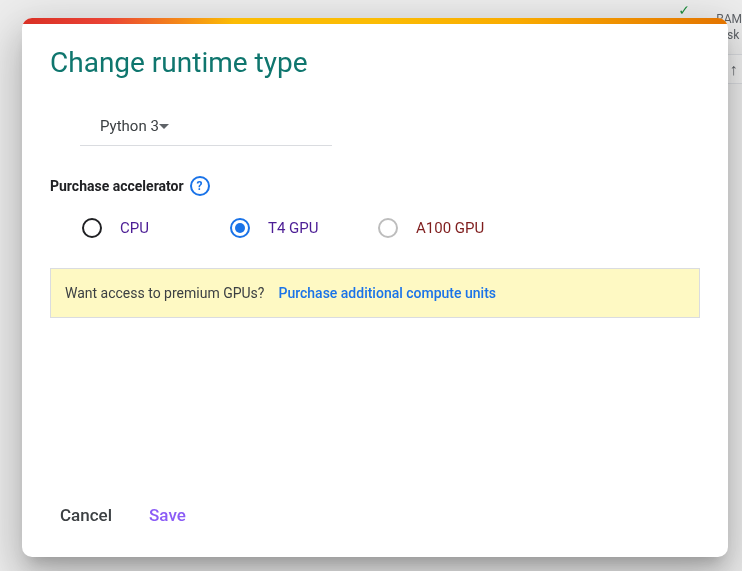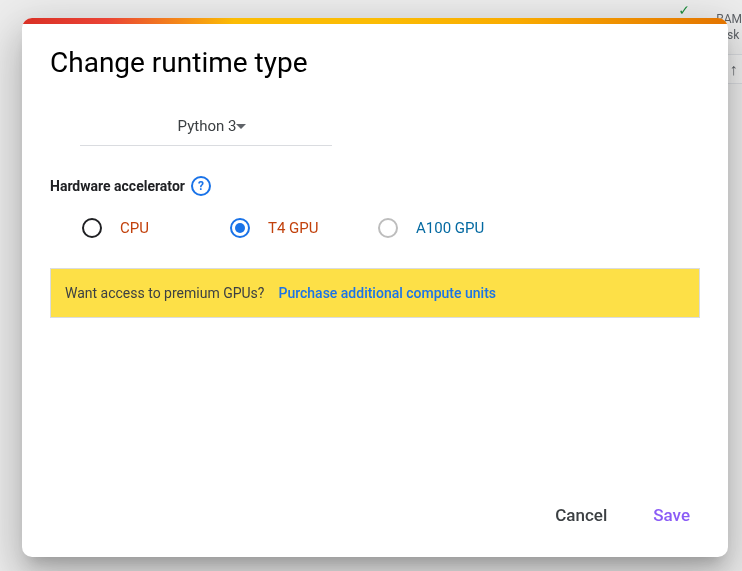--- a/index.html
+++ b/index.html
@@ -56,21 +56,21 @@
         #f9ab00 70%,
         #e37400 100%);
     }
     .dialog-body {
       padding: 22px 28px 0 28px;
       flex: 1;
     }
     .dialog-title {
       font-size: 28px;
       font-weight: 400;
-      color: #000000;
+      color: #0f766e;
       margin-bottom: 28px;
       letter-spacing: 0;
     }
     .section-label {
       font-size: 14px;
       font-weight: 700;
       color: #202124;
       margin-bottom: 12px;
       display: flex;
       align-items: center;
@@ -88,21 +88,21 @@
       font-size: 12px;
       font-weight: 700;
     }
     .select-wrapper {
       margin-left: 30px;
       margin-bottom: 30px;
     }
     .select {
       display: flex;
       align-items: center;
-      justify-content: center;
+      justify-content: flex-start;
       width: 252px;
       padding: 10px 8px 10px 20px;
       border-bottom: 1px solid #dadce0;
       cursor: pointer;
     }
     .select-value {
       font-size: 15px;
       color: #3c4043;
     }
     .select-caret {
@@ -156,46 +156,45 @@
       height: 10px;
       border-radius: 50%;
       background: #1a73e8;
       display: none;
     }
     .radio-item.selected .radio-dot {
       display: block;
     }
     .radio-label {
       font-size: 15px;
-      color: #c2410c;
+      color: #4c1d95;
     }
     .radio-item.disabled .radio-label {
-      color: #0369a1;
+      color: #7f1d1d;
     }
     .promo-box {
       border: 1px solid #dadce0;
-      background: #fde047;
+      background: #fef9c3;
       padding: 16px 14px;
       font-size: 14px;
       display: flex;
       align-items: center;
       gap: 14px;
     }
     .promo-text {
       color: #3c4043;
     }
     .promo-link {
       color: #1a73e8;
       font-weight: 500;
       cursor: pointer;
     }
     .dialog-actions {
       display: flex;
-      justify-content: flex-end;
-      gap: 30px;
+      gap: 21px;
       padding: 20px 30px 26px;
     }
     .btn {
       background: none;
       border: none;
       font-size: 17px;
       font-weight: 500;
       font-family: inherit;
       cursor: pointer;
       padding: 6px 8px;
@@ -239,21 +238,21 @@
     <h1 class="dialog-title">Change runtime type</h1>
 
     <div class="select-wrapper">
       <div class="select">
         <span class="select-value">Python 3</span>
         <span class="select-caret"></span>
       </div>
     </div>
 
     <div class="section-label">
-      <span>Hardware accelerator</span>
+      <span>Purchase accelerator</span>
       <span class="help-icon">?</span>
     </div>
 
     <div class="radio-grid">
       <label class="radio-item">
         <span class="radio-circle"></span>
         <span class="radio-label">CPU</span>
       </label>
       <label class="radio-item selected">
         <span class="radio-circle">

